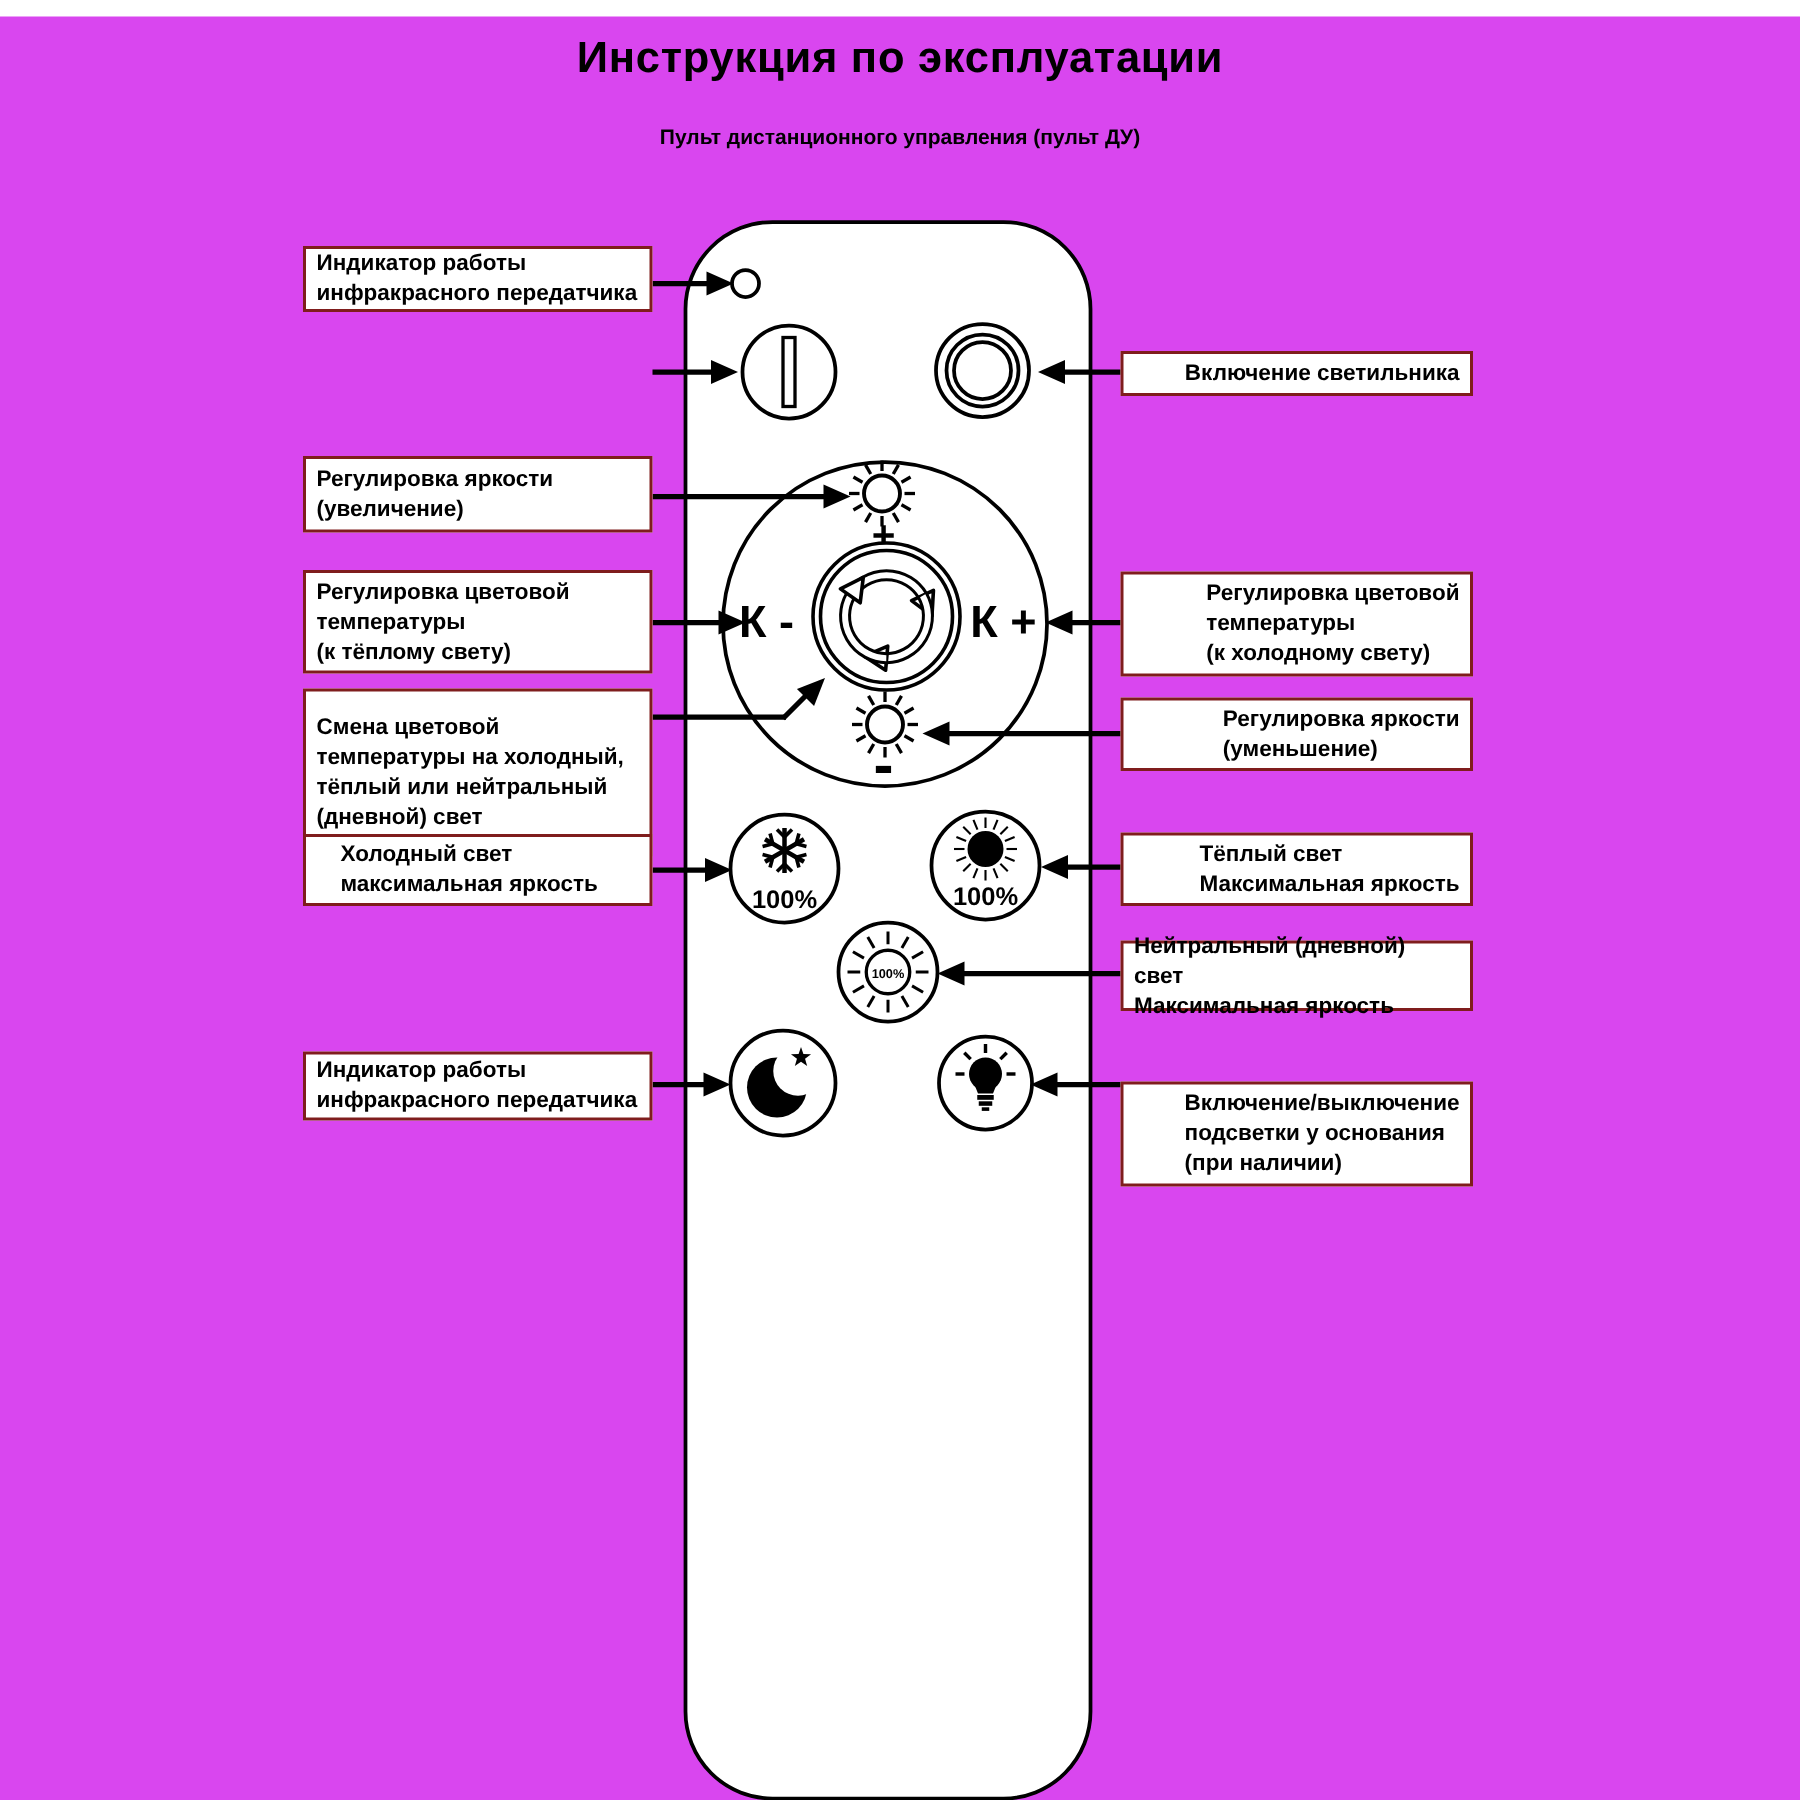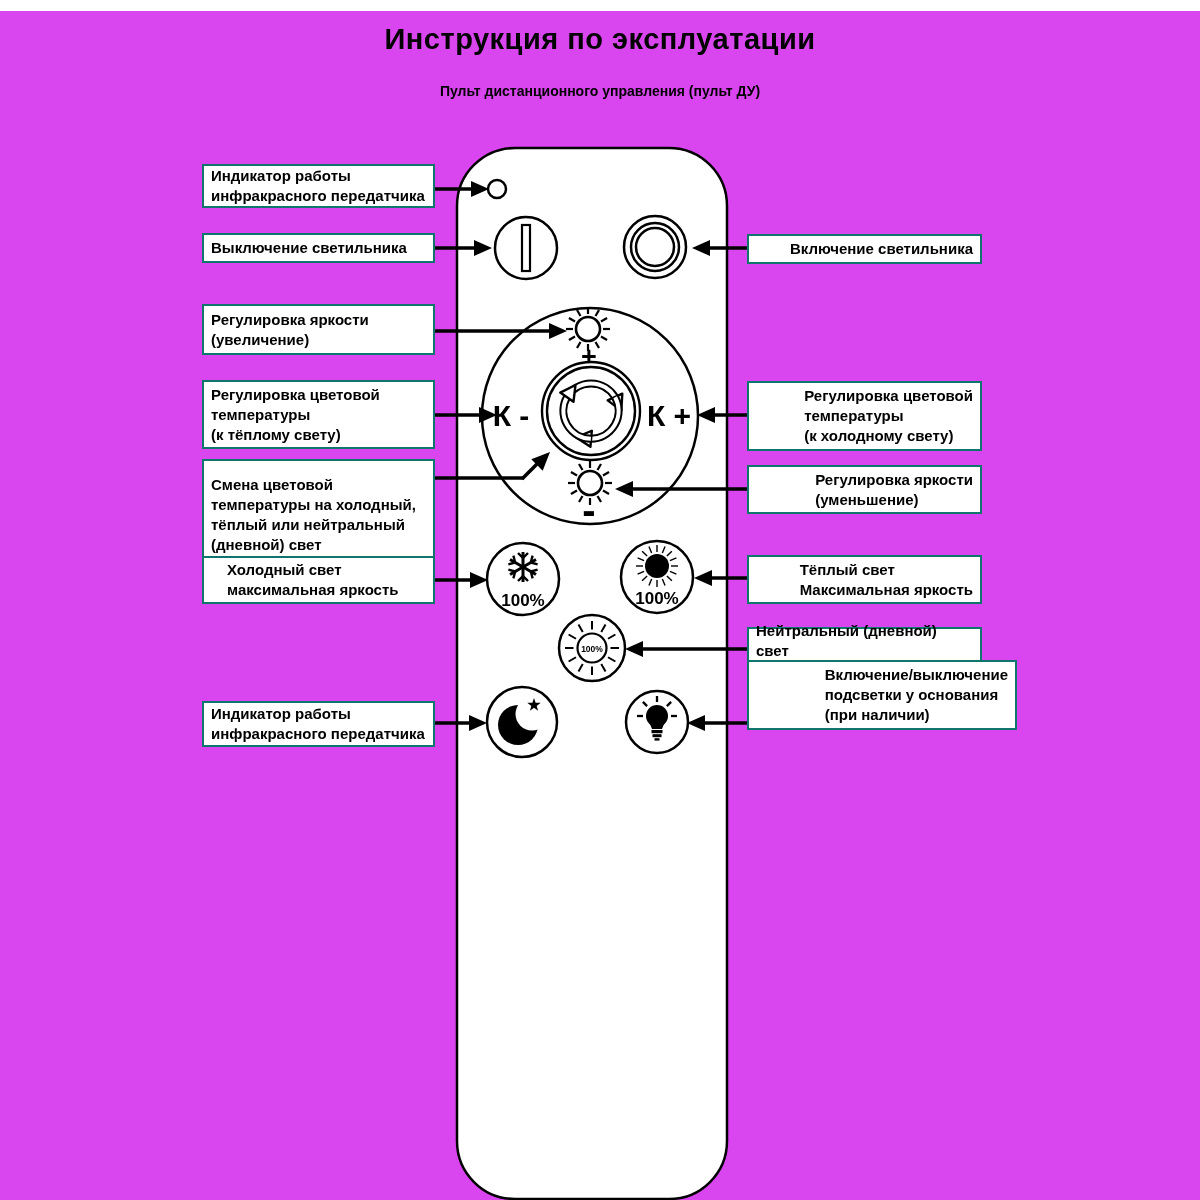--- a/index.html
+++ b/index.html
@@ -3,21 +3,21 @@
 <meta charset="utf-8">
 <style>
   html,body{margin:0;padding:0;background:#fff;}
   #page{position:relative;width:1200px;height:1200px;background:#d946ef;overflow:hidden;
         font-family:"Liberation Sans",sans-serif;color:#000;margin-top:11px;}
   #title{position:absolute;top:12px;left:0;width:100%;text-align:center;
          font-size:29px;font-weight:bold;letter-spacing:0.5px;}
   #subtitle{position:absolute;top:72px;left:0;width:100%;text-align:center;
          font-size:14px;font-weight:bold;}
   svg{position:absolute;top:0;left:0;}
-  .label{position:absolute;border:2px solid #0f766e;background:#fff;box-sizing:border-box;
+  .label{position:absolute;border:2px solid #7f1d1d;background:#fff;box-sizing:border-box;
          display:flex;align-items:center;padding:2px 7px;
          font-size:15px;line-height:20px;font-weight:bold;white-space:pre-line;}
   .label.right{text-align:left;justify-content:flex-end;}
   .svgtxt{font-family:"Liberation Sans",sans-serif;font-weight:bold;fill:#000;}
 </style>
 </head>
 <body>
 
 <div id="page">
 
@@ -214,21 +214,20 @@
         <polygon points="694,567 712,559 712,575" stroke="none" fill="#000"></polygon>
       <line x1="748" y1="638" x2="642" y2="638"></line>
         <polygon points="625,638 643,630 643,646" stroke="none" fill="#000"></polygon>
       <line x1="748" y1="712" x2="704" y2="712"></line>
         <polygon points="687,712 705,704 705,720" stroke="none" fill="#000"></polygon>
     </g>
   </svg>
 
   <div class="label" style="left:202px;top:153px;width:233px;height:44px;">Индикатор работы
 инфракрасного передатчика</div>
-  <div class="label" style="left:202px;top:222px;width:233px;height:30px;">Выключение светильника</div>
   <div class="label" style="left:202px;top:293px;width:233px;height:51px;">Регулировка яркости
 (увеличение)</div>
   <div class="label" style="left:202px;top:369px;width:233px;height:69px;">Регулировка цветовой
 температуры
 (к тёплому свету)</div>
   <div class="label" style="left:202px;top:448px;width:233px;height:112px;">Смена цветовой
 температуры на холодный,
 тёплый или нейтральный
 (дневной) свет</div>
   <div class="label" style="left:202px;top:545px;width:233px;height:48px;padding-left:23px;">Холодный свет
@@ -239,17 +238,17 @@
   <div class="label right" style="left:747px;top:223px;width:235px;height:30px;">Включение светильника</div>
   <div class="label right" style="left:747px;top:370px;width:235px;height:70px;">Регулировка цветовой
 температуры
 (к холодному свету)</div>
   <div class="label right" style="left:747px;top:454px;width:235px;height:49px;">Регулировка яркости
 (уменьшение)</div>
   <div class="label right" style="left:747px;top:544px;width:235px;height:49px;">Тёплый свет
 Максимальная яркость</div>
   <div class="label right" style="left:747px;top:616px;width:235px;height:47px;">Нейтральный (дневной) свет
 Максимальная яркость</div>
-  <div class="label right" style="left:747px;top:649px;width:270px;height:70px;">Включение/выключение
+  <div class="label right" style="left:747px;top:710px;width:235px;height:70px;">Включение/выключение
 подсветки у основания
 (при наличии)</div>
 
 </div>
 
 </body></html>

